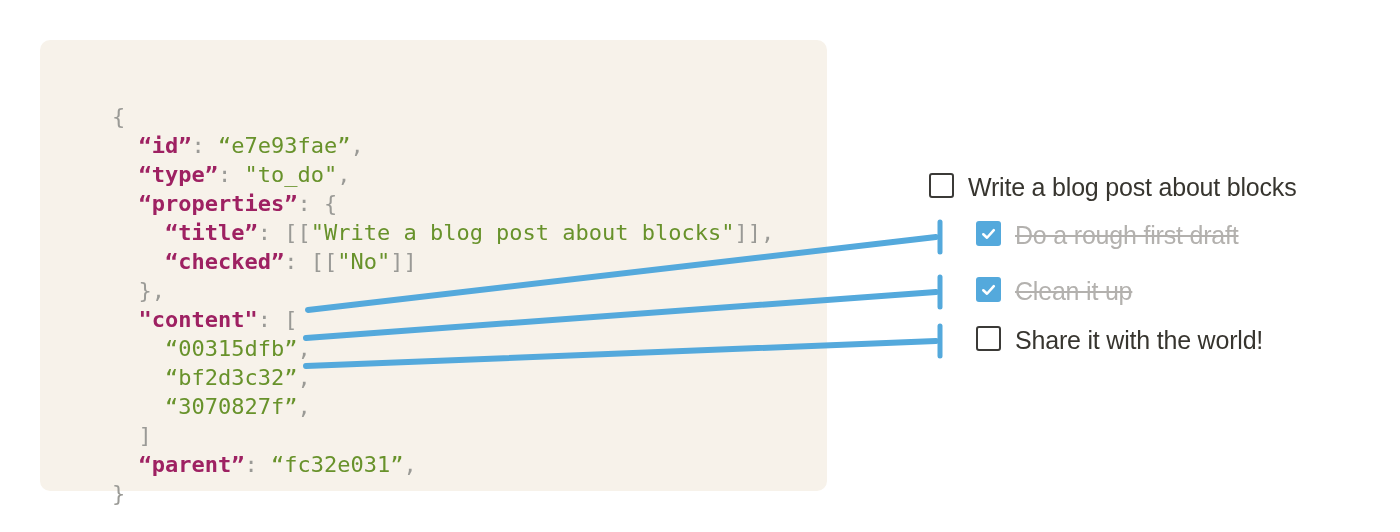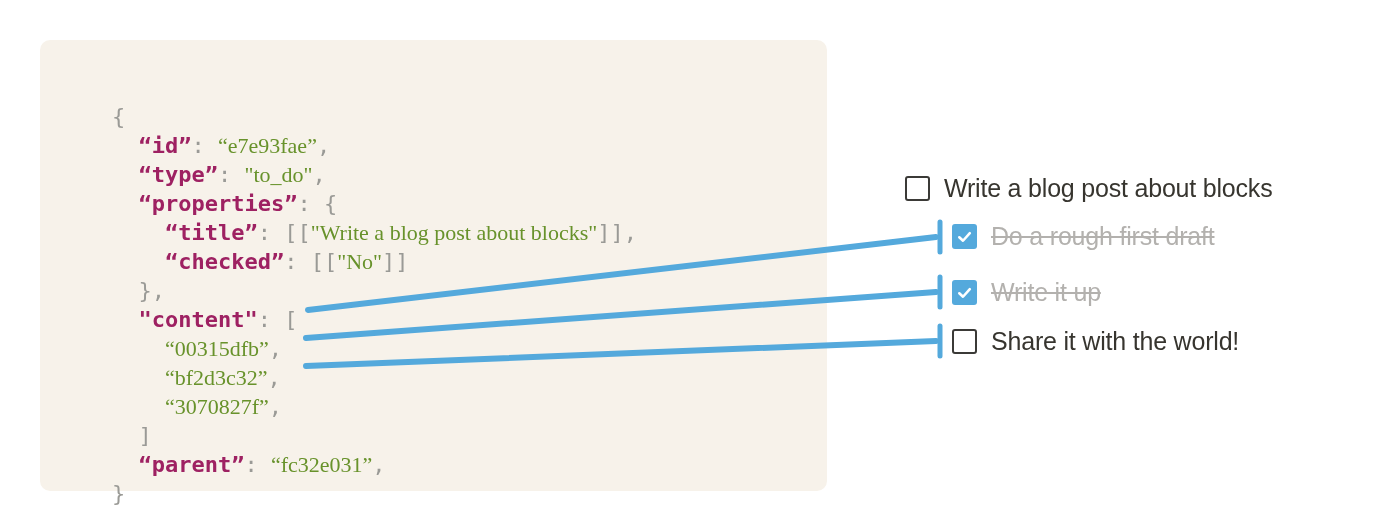--- a/index.html
+++ b/index.html
@@ -25,26 +25,26 @@
     position:absolute;left:40px;top:40px;width:787px;height:451px;
     background:var(--panel-bg);border-radius:10px;
   }
   .code{
     position:absolute;left:72px;top:62px;margin:0;
     font-family:"DejaVu Sans Mono", monospace;
     font-size:22px;line-height:29px;white-space:pre;
   }
   .code-line{height:29px;}
   .tok-key{color:var(--tok-key);font-weight:bold;}
-  .tok-str{color:var(--tok-str);font-family:Liberation Serif, serif;}
+  .tok-str{color:var(--tok-str);}
   .tok-punct{color:var(--tok-punct);}
 
   
   .todo-row{
-    position:absolute;display:flex;align-items:center;height:30px;
+    position:absolute;display:flex;align-items:flex-start;height:30px;margin-left:24px;
   }
   .todo-row.r0{left:905px;top:173px;}
   .todo-row.r1{left:952px;top:221px;}
   .todo-row.r2{left:952px;top:277px;}
   .todo-row.r3{left:952px;top:326px;}
   .todo-checkbox{
     width:25px;height:25px;flex:0 0 25px;
     border:2.5px solid var(--cb-border);border-radius:3px;background:#fff;
     display:inline-flex;align-items:center;justify-content:center;
   }
@@ -87,21 +87,21 @@
           </svg>
         </span>
       <span class="todo-label done">Do a rough first draft</span>
     </div>
     <div class="todo-row r2">
       <span class="todo-checkbox checked">
           <svg viewBox="0 0 16 16">
             <path d="M3.1 8.7 L6.6 12 L13 4.9" fill="none" stroke="#fff" stroke-width="2.4" stroke-linecap="round" stroke-linejoin="round"></path>
           </svg>
         </span>
-      <span class="todo-label done">Write it up</span>
+      <span class="todo-label done">Clean it up</span>
     </div>
     <div class="todo-row r3">
       <span class="todo-checkbox"></span>
       <span class="todo-label">Share it with the world!</span>
     </div>
   </div>
 
   <svg class="connectors" width="1400" height="532" viewBox="0 0 1400 532">
     <g>
       <line class="connector-line" x1="308" y1="310" x2="936" y2="237"></line>

